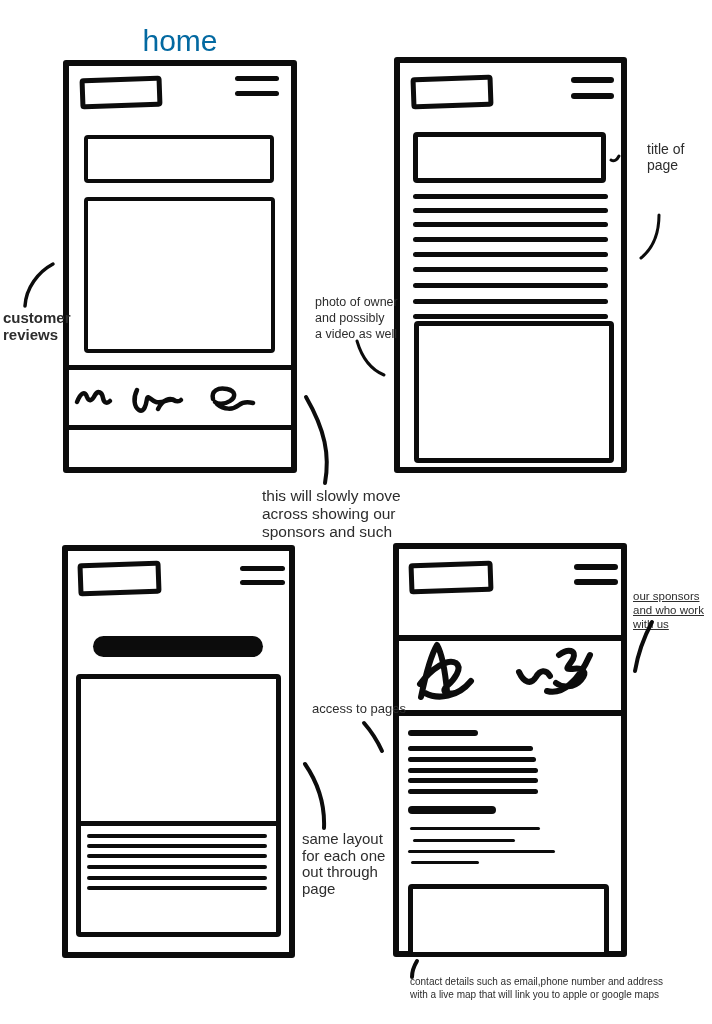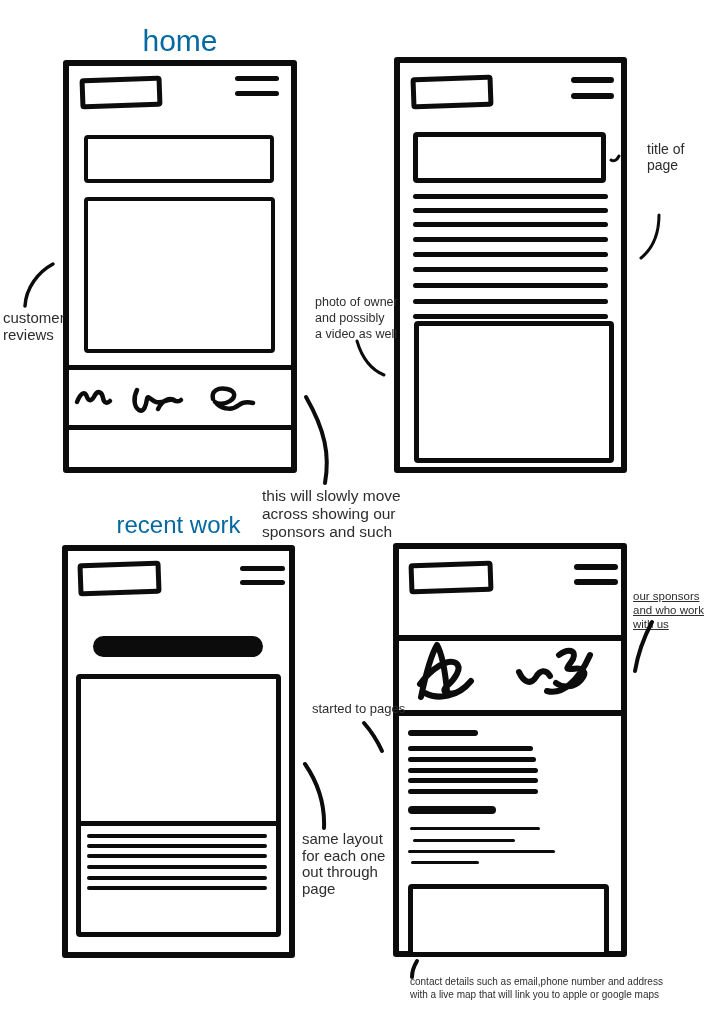--- a/index.html
+++ b/index.html
@@ -48,21 +48,20 @@
   <div class="bar" style="left:413px;top:208px;width:195px;height:5px;"></div>
   <div class="bar" style="left:413px;top:222px;width:195px;height:5px;"></div>
   <div class="bar" style="left:413px;top:237px;width:195px;height:5px;"></div>
   <div class="bar" style="left:413px;top:252px;width:195px;height:5px;"></div>
   <div class="bar" style="left:413px;top:267px;width:195px;height:5px;"></div>
   <div class="bar" style="left:413px;top:283px;width:195px;height:5px;"></div>
   <div class="bar" style="left:413px;top:299px;width:195px;height:5px;"></div>
   <div class="bar" style="left:413px;top:314px;width:195px;height:5px;"></div>
   <div class="box thick" style="left:414px;top:321px;width:200px;height:142px;"></div>
 
-  <div class="title" style="left:62px;top:511px;width:233px;font-size:24px;">recent work</div>
 
   <div class="frame" style="left:62px;top:545px;width:233px;height:413px;"></div>
   <div class="box thick logo" style="left:78px;top:562px;width:83px;height:33px;"></div>
   <div class="abs" style="left:240px;top:564px;width:45px;height:23px;">
     <div class="bar" style="left:0;top:2px;width:45px;height:5px;"></div>
     <div class="bar" style="left:0;top:16px;width:45px;height:5px;"></div>
   </div>
   <div class="pill" style="left:93px;top:636px;width:170px;height:21px;"></div>
   <div class="box thick" style="left:76px;top:674px;width:205px;height:263px;"></div>
   <div class="bar" style="left:81px;top:821px;width:195px;height:5px;border-radius:0;"></div>
@@ -88,32 +87,32 @@
   <div class="bar" style="left:408px;top:768px;width:130px;height:5px;"></div>
   <div class="bar" style="left:408px;top:778px;width:130px;height:5px;"></div>
   <div class="bar" style="left:408px;top:789px;width:130px;height:5px;"></div>
   <div class="bar" style="left:408px;top:806px;width:88px;height:8px;border-radius:4px;"></div>
   <div class="bar" style="left:410px;top:827px;width:130px;height:3px;"></div>
   <div class="bar" style="left:413px;top:839px;width:102px;height:3px;"></div>
   <div class="bar" style="left:408px;top:850px;width:147px;height:3px;"></div>
   <div class="bar" style="left:411px;top:861px;width:68px;height:3px;"></div>
   <div class="box thick" style="left:408px;top:884px;width:201px;height:73px;"></div>
 
-  <div class="ann" style="left:3px;top:309px;font-size:15px;line-height:17px;">customer
+  <div class="ann" style="left:3px;top:309px;font-size:15px;line-height:17px;font-weight:bold;">customer
 reviews</div>
   <div class="ann" style="left:315px;top:294px;font-size:12.5px;line-height:16px;">photo of owner
 and possibly
 a video as well</div>
   <div class="ann" style="left:262px;top:487px;font-size:15.5px;line-height:18px;">this will slowly move
 across showing our
 sponsors and such</div>
   <div class="ann" style="left:647px;top:141px;font-size:14px;">title of page</div>
   <div class="ann" style="left:633px;top:589px;font-size:11.5px;line-height:14px;text-decoration:underline;">our sponsors
 and who work with us</div>
-  <div class="ann" style="left:312px;top:701px;font-size:13px;">started to pages</div>
+  <div class="ann" style="left:312px;top:701px;font-size:13px;">access to pages</div>
   <div class="ann" style="left:302px;top:831px;font-size:15px;line-height:16.5px;">same layout
 for each one
 out through
 page</div>
   <div class="ann" style="left:410px;top:975px;font-size:10px;line-height:13px;">contact details such as email,phone number and address
 with a live map that will link you to apple or google maps</div>
 
   <svg class="overlay" width="712" height="1024" viewBox="0 0 712 1024">
 
     <path d="M77,402 C81,392 85,391 87,397 C89,402 92,401 95,395 C98,390 102,392 103,398 C104,403 107,404 110,401" stroke-width="4.5"></path>

